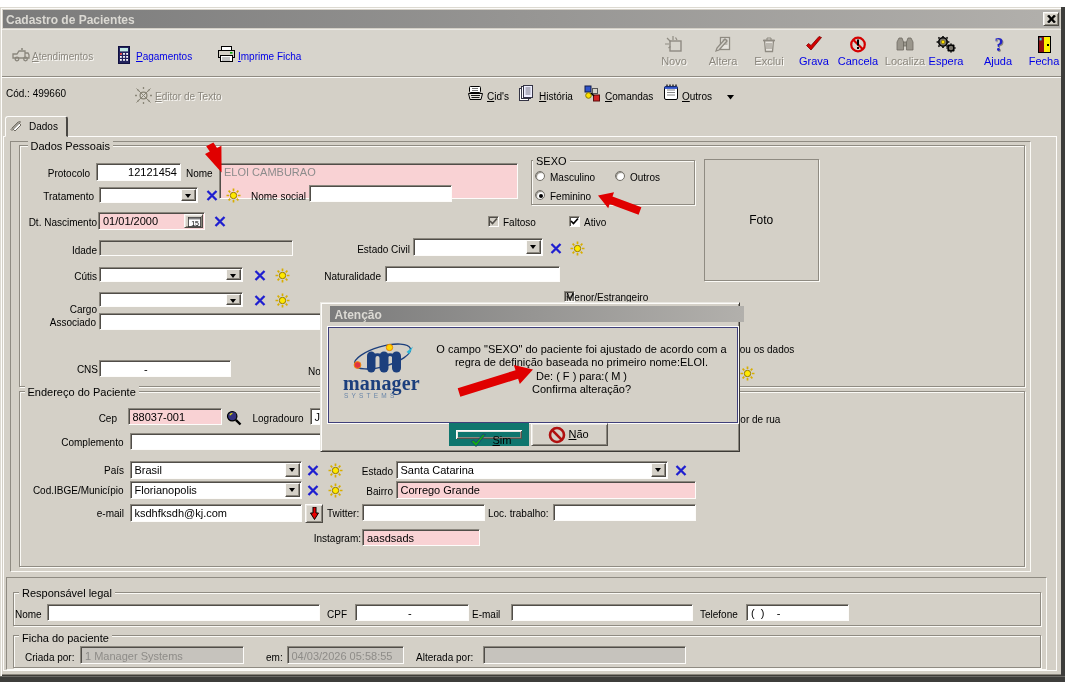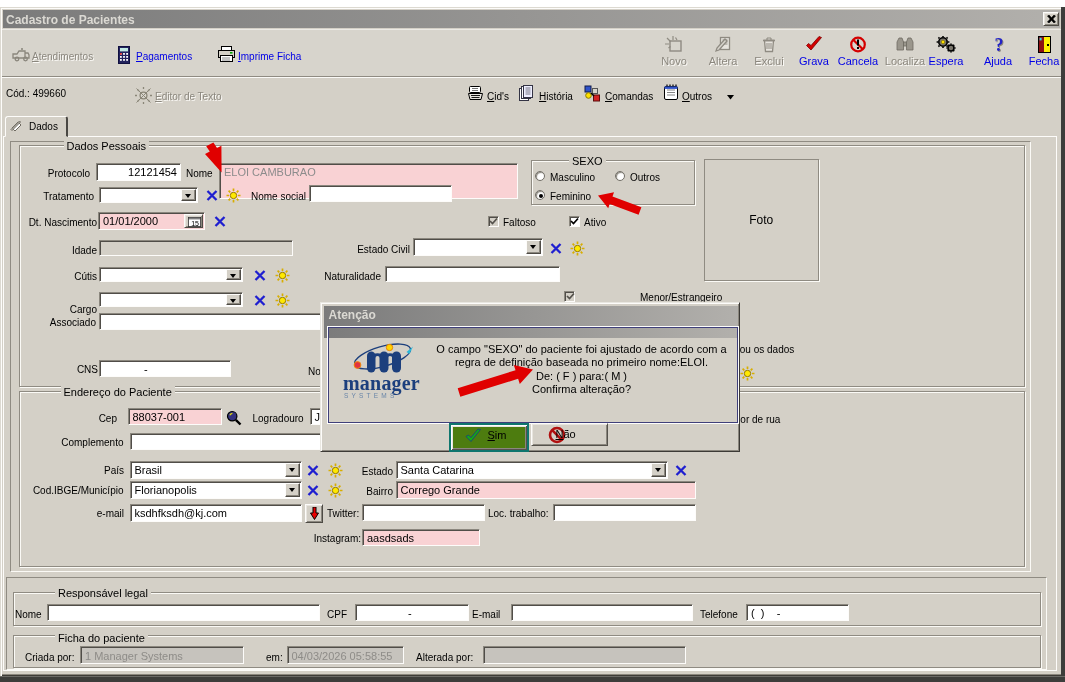--- a/index.html
+++ b/index.html
@@ -17,21 +17,21 @@
  box-shadow:inset 1px 1px 0 #504d48;font-size:11px;line-height:13px;padding:2px 3px 0 4px;white-space:nowrap;overflow:hidden;}
 .pink{background:#f9d2d4;}
 .dis{background:#d4d0c7;}
 .dis2{background:#c6c3bd;color:#8e8c88;}
 .combo{position:absolute;background:#fff;border:1px solid;border-color:#8b877e #fdfcfa #fdfcfa #8b877e;
  box-shadow:inset 1px 1px 0 #504d48;font-size:11px;padding:2px 18px 0 4px;white-space:nowrap;overflow:hidden;}
 .dd{position:absolute;right:1px;top:1px;bottom:1px;width:15px;background:#d4d0c7;
  border:1px solid;border-color:#fdfcfa #4e4b45 #4e4b45 #fdfcfa;box-shadow:inset -1px -1px 0 #8b877e;}
 .dd::after{content:"";position:absolute;left:3px;top:4px;border:3.5px solid transparent;border-top:4px solid #000;}
 .grp{position:absolute;border:1px solid #8f8b82;box-shadow:inset 1px 1px 0 #fbfaf6,1px 1px 0 #fbfaf6;}
-.leg{position:absolute;top:-6px;background:#d4d0c7;padding:0 3px;font-size:11px;line-height:12px;white-space:nowrap;margin-left:36px;}
+.leg{position:absolute;top:-6px;background:#d4d0c7;padding:0 3px;font-size:11px;line-height:12px;white-space:nowrap;}
 .raised{background:#d4d0c7;border:1px solid;border-color:#fdfcfa #4e4b45 #4e4b45 #fdfcfa;box-shadow:inset 1px 1px 0 #e8e5df,inset -1px -1px 0 #8b877e;}
 .blue{color:#0000e6;}
 .gray{color:#8b877e;text-shadow:1px 1px 0 #fcfbf8;}
 .cb{position:absolute;width:11px;height:11px;background:#fff;border:1px solid;border-color:#8b877e #fdfcfa #fdfcfa #8b877e;box-shadow:inset 1px 1px 0 #504d48;}
 .cbd{background:#d4d0c7;}
 .rb{position:absolute;width:10px;height:10px;border-radius:50%;background:#fff;border:1px solid #716e66;box-shadow:inset 1px 1px 1px #8b877e;}
 .rdot{position:absolute;left:3px;top:3px;width:4px;height:4px;border-radius:50%;background:#000;}
 .tbtn{position:absolute;width:46px;top:29px;height:36px;text-align:center;font-size:11px;}
 .tbtn .ic{display:block;margin:0 auto;}
 .tbtn .tx{display:block;margin-top:2px;}
@@ -308,21 +308,21 @@
         <g stroke="#d8ae00" stroke-width="1.7">
           <path d="M7.5 0.5 V3 M7.5 12 V14.5 M0.5 7.5 H3 M12 7.5 H14.5 M2.6 2.6 L4.3 4.3 M10.7 10.7 L12.4 12.4 M12.4 2.6 L10.7 4.3 M4.3 10.7 L2.6 12.4"></path>
         </g>
         <circle cx="7.5" cy="7.5" r="3.2" fill="#ffe900" stroke="#8a6d00" stroke-width="0.9"></circle>
       </svg>
   <span class="cb cbd" style="left:564px;top:284px;">
         <svg width="9" height="9" viewBox="0 0 9 9" style="margin:0 0 0 0.5px;">
           <path d="M1 4 L3.5 6.5 L8 1.5" fill="none" stroke="#55524c" stroke-width="1.7"></path>
         </svg>
       </span>
-  <div class="lbl" style="left:608px;top:285px;padding-left:32px;">Menor/Estrangeiro</div>
+  <div class="lbl" style="left:566px;top:285px;">Menor/Estrangeiro</div>
   <div class="lbl lr" style="left:26px;top:310px;width:70px;">Associado</div>
   <div class="edit" style="left:98.5px;top:305.5px;width:546.5px;height:17px;"></div>
   <div class="lbl" style="left:682px;top:337px;">Quem informou os dados</div>
   <svg class="abs" style="left:740px;top:359px;" width="15" height="15" viewBox="0 0 15 15">
         <g stroke="#d8ae00" stroke-width="1.7">
           <path d="M7.5 0.5 V3 M7.5 12 V14.5 M0.5 7.5 H3 M12 7.5 H14.5 M2.6 2.6 L4.3 4.3 M10.7 10.7 L12.4 12.4 M12.4 2.6 L10.7 4.3 M4.3 10.7 L2.6 12.4"></path>
         </g>
         <circle cx="7.5" cy="7.5" r="3.2" fill="#ffe900" stroke="#8a6d00" stroke-width="0.9"></circle>
       </svg>
   <div class="lbl lr" style="left:28px;top:357px;width:70px;">CNS</div>
@@ -436,21 +436,21 @@
         <span class="leg" style="left:5px;top:-4px;">Ficha do paciente</span>
       </div>
   <div class="lbl" style="left:25px;top:645px;">Criada por:</div>
   <div class="edit dis2" style="left:80px;top:638.5px;width:163.5px;height:18.5px;padding-top:3px;">1 Manager Systems</div>
   <div class="lbl" style="left:266px;top:645px;">em:</div>
   <div class="edit dis2" style="left:286.5px;top:638.5px;width:117px;height:18.5px;padding-top:3px;">04/03/2026 05:58:55</div>
   <div class="lbl" style="left:416px;top:645px;">Alterada por:</div>
   <div class="edit dis2" style="left:482.5px;top:638.5px;width:203px;height:18.5px;padding-top:3px;"></div>
 
   <div class="abs" id="dlg" style="left:319.5px;top:295px;width:420px;height:150px;background:#d4d0c7;border:1px solid;border-color:#e9e7e1 #3c3a36 #3c3a36 #e9e7e1;box-shadow:inset 1px 1px 0 #fdfcfa,inset -1px -1px 0 #8b877e;z-index:50;">
-    <div class="abs" style="left:3px;top:3px;width:414px;height:32px;background:linear-gradient(90deg,#7b7b7b,#b2b0ac);">
+    <div class="abs" style="left:9px;top:3px;width:414px;height:16px;background:linear-gradient(90deg,#7b7b7b,#b2b0ac);">
       <div class="abs" style="left:5px;top:2px;font-size:12px;font-weight:bold;color:#dbd9d3;">Atenção</div>
     </div>
     <div class="abs" style="left:7px;top:24px;width:410px;height:96px;border:1px solid #3f3f7a;box-shadow:0 0 0 1px #fdfdfb;"></div>
     <svg class="abs" style="left:22px;top:32px;" width="86" height="66" viewBox="0 0 86 66">
       <ellipse cx="39.5" cy="21.5" rx="29" ry="10" fill="none" stroke="#1c3f7d" stroke-width="1.3" transform="rotate(-16 39.5 21.5)"></ellipse>
       <g fill="#1c3f7d">
         <rect x="24" y="16.5" width="8.5" height="21" rx="4.2"></rect>
         <rect x="36.5" y="16.5" width="9" height="21" rx="4.4"></rect>
         <rect x="49" y="16.5" width="9" height="21" rx="4.4"></rect>
         <path d="M28 23 a6.8 6.8 0 0 1 13 0 l-4 0 a2.6 2.6 0 0 0 -5 0 Z"></path>
@@ -459,32 +459,32 @@
       <circle cx="46.5" cy="12.5" r="3.2" fill="#ffd400" stroke="#e88000" stroke-width="0.9"></circle>
       <circle cx="14.5" cy="30" r="3.4" fill="#e2333f" stroke="#f09000" stroke-width="0.9"></circle>
       <path d="M63.5 17 L70 11.5 L66.5 19 Z" fill="#29b6d8"></path>
       <text x="0" y="54.5" font-family="Liberation Serif" font-size="20" font-weight="bold" fill="#1c3f7d" letter-spacing="0.2">manager</text>
       <text x="1" y="63" font-family="Liberation Sans" font-size="6.5" letter-spacing="3.2" fill="#6a86a8">SYSTEMS</text>
     </svg>
     <div class="abs" style="left:110px;top:40px;width:302px;text-align:center;font-size:11px;line-height:13.4px;">O campo "SEXO" do paciente foi ajustado de acordo com a regra de definição baseada no primeiro nome:ELOI.<br>De: ( F ) para:( M )<br>Confirma alteração?</div>
     <svg class="abs" style="left:134px;top:58px;z-index:5;" width="82" height="40" viewBox="0 0 82 40">
           <polygon points="5.3,35.8 63.1,17.85 64.8,23.1 78,8.5 58.8,4 60.5,9.25 2.7,27.2" fill="#e00000"></polygon>
         </svg>
-    <div class="abs" style="left:128px;top:120px;width:80px;height:29px;background:#4d7c0f;border:2px solid #0f766e;box-shadow:inset 1px 1px 0 #fdfcfa,inset -1px -1px 0 #55524c,inset 2px 2px 0 #e8e5df,inset -2px -2px 0 #8b877e;">
+    <div class="abs" style="left:128px;top:120px;width:80px;height:23px;background:#0f766e;border:7px solid #0f766e;box-shadow:inset 1px 1px 0 #fdfcfa,inset -1px -1px 0 #55524c,inset 2px 2px 0 #e8e5df,inset -2px -2px 0 #8b877e;">
       <svg class="abs" style="left:13px;top:3px;" width="18" height="16" viewBox="0 0 18 16">
             <path d="M2 8.5 L7 13.5 L16.5 1.5 L14 1 L7 9.5 L4.5 7 Z" fill="#13a913" stroke="#1c3f7d" stroke-width="0.9"></path>
           </svg>
       <div class="abs" style="left:37px;top:4px;font-size:11px;"><u>S</u>im</div>
     </div>
     <div class="abs" style="left:210px;top:120px;width:77px;height:23px;background:#d4d0c7;border:1px solid;border-color:#fdfcfa #55524c #55524c #fdfcfa;box-shadow:inset 1px 1px 0 #e8e5df,inset -1px -1px 0 #8b877e;">
       <svg class="abs" style="left:16px;top:2px;" width="18" height="18" viewBox="0 0 18 18">
             <circle cx="9" cy="9" r="7" fill="none" stroke="#b01010" stroke-width="2.6"></circle>
             <path d="M4.2 4.2 L13.8 13.8" stroke="#b01010" stroke-width="2.6"></path>
           </svg>
-      <div class="abs" style="left:24px;top:4px;font-size:11px;"><u>N</u>ão</div>
+      <div class="abs" style="left:37px;top:4px;font-size:11px;"><u>N</u>ão</div>
     </div>
   </div>
 
   <svg class="abs" style="left:200px;top:132px;z-index:60;" width="26" height="36" viewBox="0 0 26 36">
         <polygon points="21.6,33.5 5,15 9.8,12.6 6.2,7.2 13.4,3.6 17,9 21.4,6.8" fill="#e00000"></polygon>
       </svg>
   <svg class="abs" style="left:594px;top:180px;z-index:60;" width="50" height="32" viewBox="0 0 50 32">
         <polygon points="47.4,20.2 18.5,9.5 20,5.3 4,8.5 14.2,21.3 15.7,17.1 44.6,27.8" fill="#e00000"></polygon>
       </svg>
 </div>

